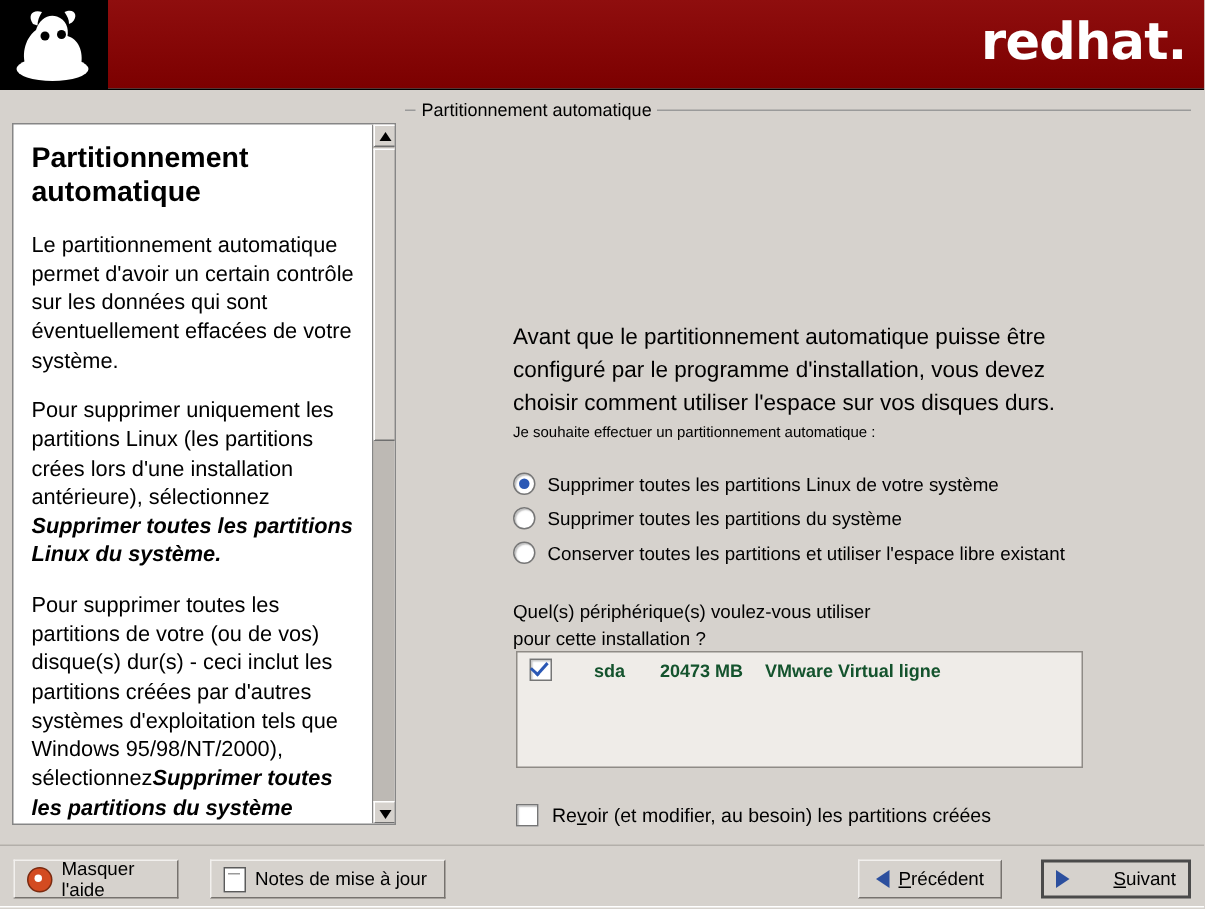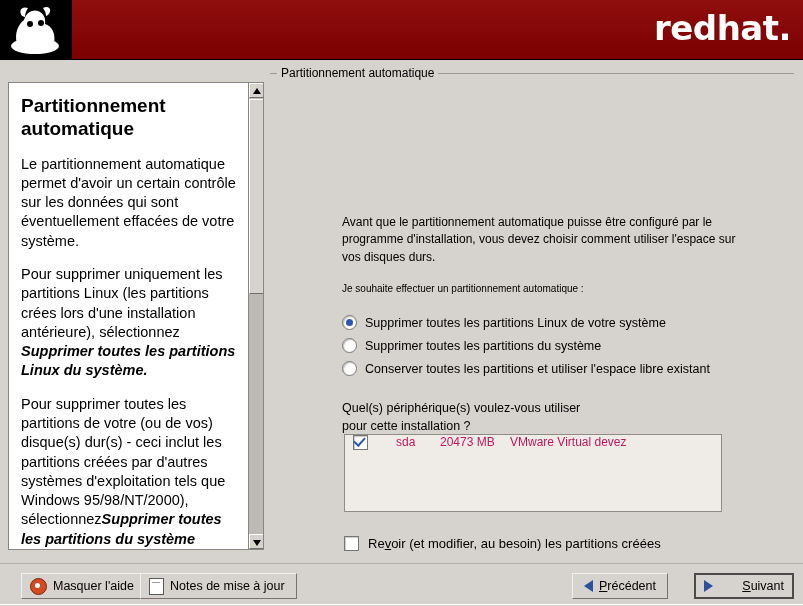--- a/index.html
+++ b/index.html
@@ -164,21 +164,21 @@
   .main-inner {
     position: absolute;
     left: 270px; top: 13px;
     width: 524px; height: 477px;
   }
 
   .intro {
     position: absolute;
     left: 72px; top: 141px;
     width: 400px;
-    font-size: 12px;
+    font-size: 15px;
     color: #000;
     line-height: 1.45;
   }
   .question {
     position: absolute;
     left: 72px; top: 210px;
     font-size: 10px;
     color: #000;
   }
 
@@ -224,25 +224,26 @@
   .device-list {
     position: absolute;
     left: 74px; top: 361px;
     width: 378px; height: 78px;
     background: #efece8;
     border: 1px solid #8f8b86;
     box-sizing: border-box;
   }
   .device-row {
     display: flex;
-    align-items: flex-start;
+    align-items: flex-end;
     height: 19px;
     padding-left: 8px;
     font-size: 12px;
-    color: #be185d;
+    color: #14532d;
+    font-weight: bold;
   }
   .cb {
     width: 13px; height: 13px;
     background: #ffffff;
     border: 1px solid #767676;
     box-shadow: inset 1px 1px 1px rgba(0,0,0,0.22);
     position: relative;
     flex: none;
   }
   .cb.checked::after {
@@ -285,21 +286,21 @@
     border-bottom-color: #76726e;
     box-sizing: border-box;
     display: flex;
     align-items: center;
     padding: 0 8px;
     font-size: 12.5px;
     color: #000;
     cursor: pointer;
   }
   .btn .ico { margin-right: 6px; display: flex; align-items: center; }
-  .btn-hide { left: 21px; top: 9px; width: 130px; align-items: center; }
+  .btn-hide { left: 9px; top: 9px; width: 110px; align-items: center; }
   .btn-notes { left: 140px; top: 9px; width: 157px; }
   .btn-back { left: 572px; top: 9px; width: 96px; justify-content: center; }
   .btn-next { left: 694px; top: 9px; width: 100px; border: 2px solid #4a4a4a; justify-content: space-between; }
   .btn u { text-decoration: underline; }
 
   .icon-help {
     width: 15px; height: 15px;
     border-radius: 50%;
     background: #d34b21;
     border: 1px solid #7a2a10;
@@ -411,21 +412,21 @@
       <div class="device-question">
         <div>Quel(s) périphérique(s) voulez-vous utiliser</div>
         <div>pour cette installation ?</div>
       </div>
 
       <div class="device-list">
         <div class="device-row">
           <span class="cb checked"></span>
           <span class="dev-name">sda</span>
           <span class="dev-size">20473 MB</span>
-          <span class="dev-model">VMware Virtual devez</span>
+          <span class="dev-model">VMware Virtual ligne</span>
         </div>
       </div>
 
       <div class="review-row">
         <span class="cb"></span>
         <span>Re<u>v</u>oir (et modifier, au besoin) les partitions créées</span>
       </div>
 
     </div>
   </div>

